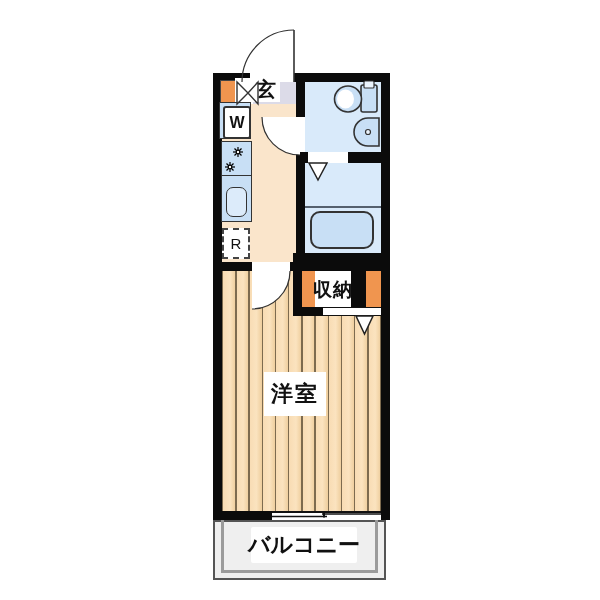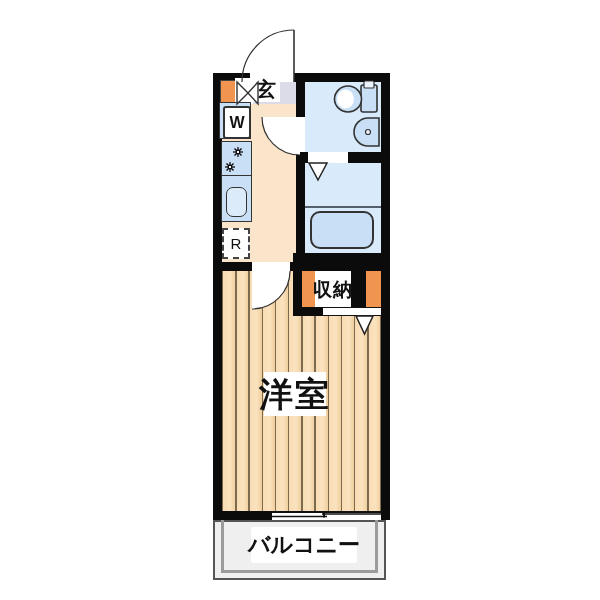--- a/index.html
+++ b/index.html
@@ -28,21 +28,21 @@
   #stove-box{left:221px;top:141px;width:31px;height:35px;border:1.5px solid #333;box-sizing:border-box;}
   #kitchen-sink{left:226px;top:187px;width:21px;height:30px;background:#dcebfa;border:1.5px solid #333;border-radius:7px;box-sizing:border-box;}
   #fridge-box{left:222px;top:228px;width:28px;height:31px;background:#fff;border:2px dashed #444;font-size:15px;box-sizing:border-box;}
   #bathtub{left:310px;top:211px;width:64px;height:38px;background:#c8dff5;border:2px solid #333;border-radius:10px;box-sizing:border-box;}
   #storage-shell{left:293px;top:253px;width:97px;height:63px;background:#0b0b0b;}
   #storage-band-left{left:302px;top:271px;width:13px;height:36px;background:#f0954f;}
   #storage-band-right{left:366px;top:271px;width:15px;height:36px;background:#f0954f;}
   #storage-label{left:315px;top:271px;width:36px;height:36px;font-size:19px;font-weight:700;letter-spacing:1px;}
   #storage-door-strip{left:323px;top:307px;width:58px;height:9px;background:#fff;border-top:1.5px solid #111;border-bottom:1.5px solid #111;box-sizing:border-box;}
   #entry-label{left:252px;top:75px;width:28px;height:27px;font-size:20px;font-weight:700;}
-  #room-label{left:264px;top:372px;width:62px;height:44px;font-size:34px;font-weight:600;letter-spacing:2px;}
+  #room-label{left:264px;top:372px;width:62px;height:44px;font-size:22px;font-weight:600;letter-spacing:2px;}
   #balcony-label{left:251px;top:527px;width:106px;height:36px;font-size:22px;font-weight:600;border-radius:2px;}
   svg.overlay{position:absolute;left:0;top:0;pointer-events:none;}
 </style>
 </head>
 <body>
 
 <div id="stage">
 
   <div class="abs" id="hall-floor"></div>
   <div class="abs" id="entry-floor"></div>

